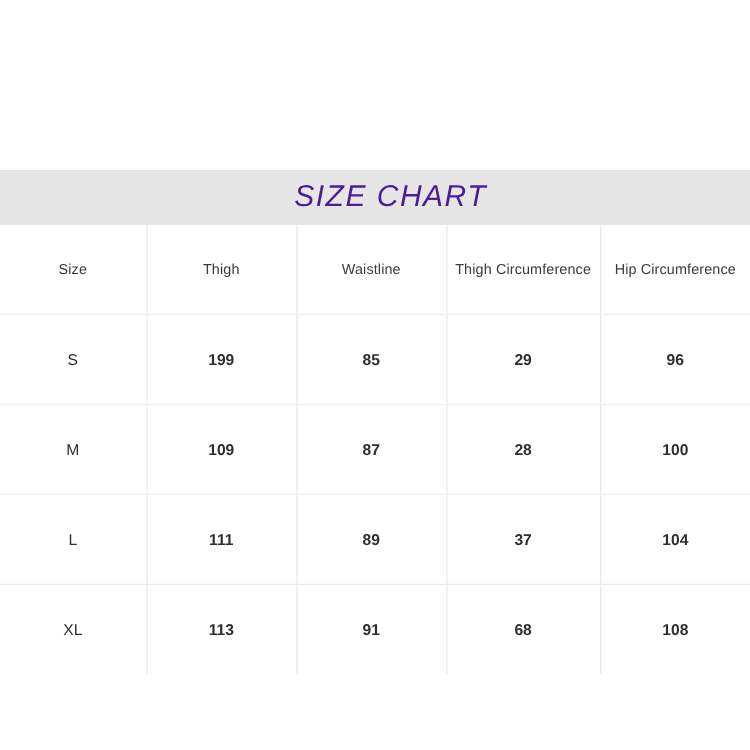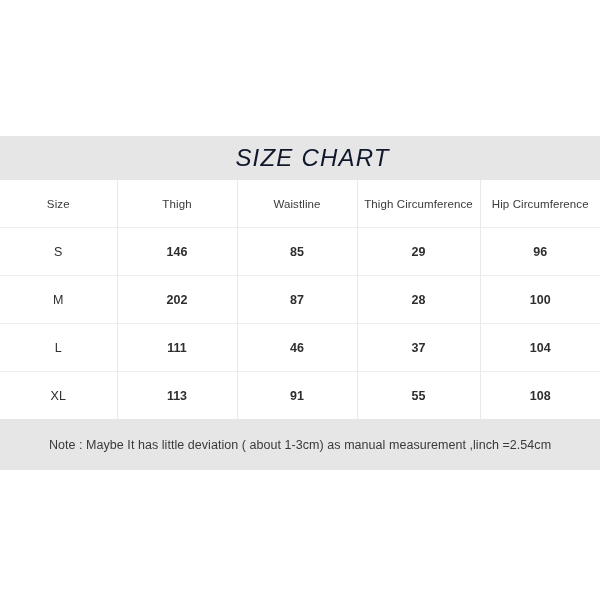--- a/index.html
+++ b/index.html
@@ -35,21 +35,21 @@
     background: #e6e6e6;
     display: flex;
     align-items: center;
     justify-content: center;
   }
   .title-text {
     font-style: italic;
     font-size: 24px;
     font-weight: 400;
     letter-spacing: 1.2px;
-    color: #0f172a;
+    color: #4c1d95;
     line-height: 1;
     white-space: nowrap;
     margin-left: 25px;
   }
 
   
   .size-table {
     width: 600px;
     border-collapse: collapse;
     table-layout: fixed;
@@ -59,21 +59,21 @@
   .size-table col.c1 { width: 120px; }
   .size-table col.c2 { width: 120px; }
   .size-table col.c3 { width: 123px; }
   .size-table col.c4 { width: 120px; }
 
   .size-table th,
   .size-table td {
     height: 47px;
     text-align: center;
     vertical-align: middle;
-    padding: 0 2px;
+    padding: 12px 2px;
     border-right: 1px solid #e9e9e9;
     border-bottom: 1px solid #ededed;
     background: #ffffff;
     white-space: nowrap;
     overflow: hidden;
   }
   .size-table th:last-child,
   .size-table td:last-child {
     border-right: none;
   }
@@ -144,48 +144,45 @@
         <th>Size</th>
         <th>Thigh</th>
         <th>Waistline</th>
         <th>Thigh Circumference</th>
         <th>Hip Circumference</th>
       </tr>
     </thead>
     <tbody>
       <tr>
         <td class="size-cell">S</td>
-        <td>146</td>
+        <td>199</td>
         <td>85</td>
         <td>29</td>
         <td>96</td>
       </tr>
       <tr>
         <td class="size-cell">M</td>
-        <td>202</td>
+        <td>109</td>
         <td>87</td>
         <td>28</td>
         <td>100</td>
       </tr>
       <tr>
         <td class="size-cell">L</td>
         <td>111</td>
-        <td>46</td>
+        <td>89</td>
         <td>37</td>
         <td>104</td>
       </tr>
       <tr>
         <td class="size-cell">XL</td>
         <td>113</td>
         <td>91</td>
-        <td>55</td>
+        <td>68</td>
         <td>108</td>
       </tr>
     </tbody>
   </table>
 
-  <div class="note-band">
-    <div class="note-text">Note : Maybe It has little deviation ( about 1-3cm) as manual measurement ,linch =2.54cm</div>
-  </div>
 
   <div class="bottom-filler"></div>
 
 </div>
 
 </body></html>

